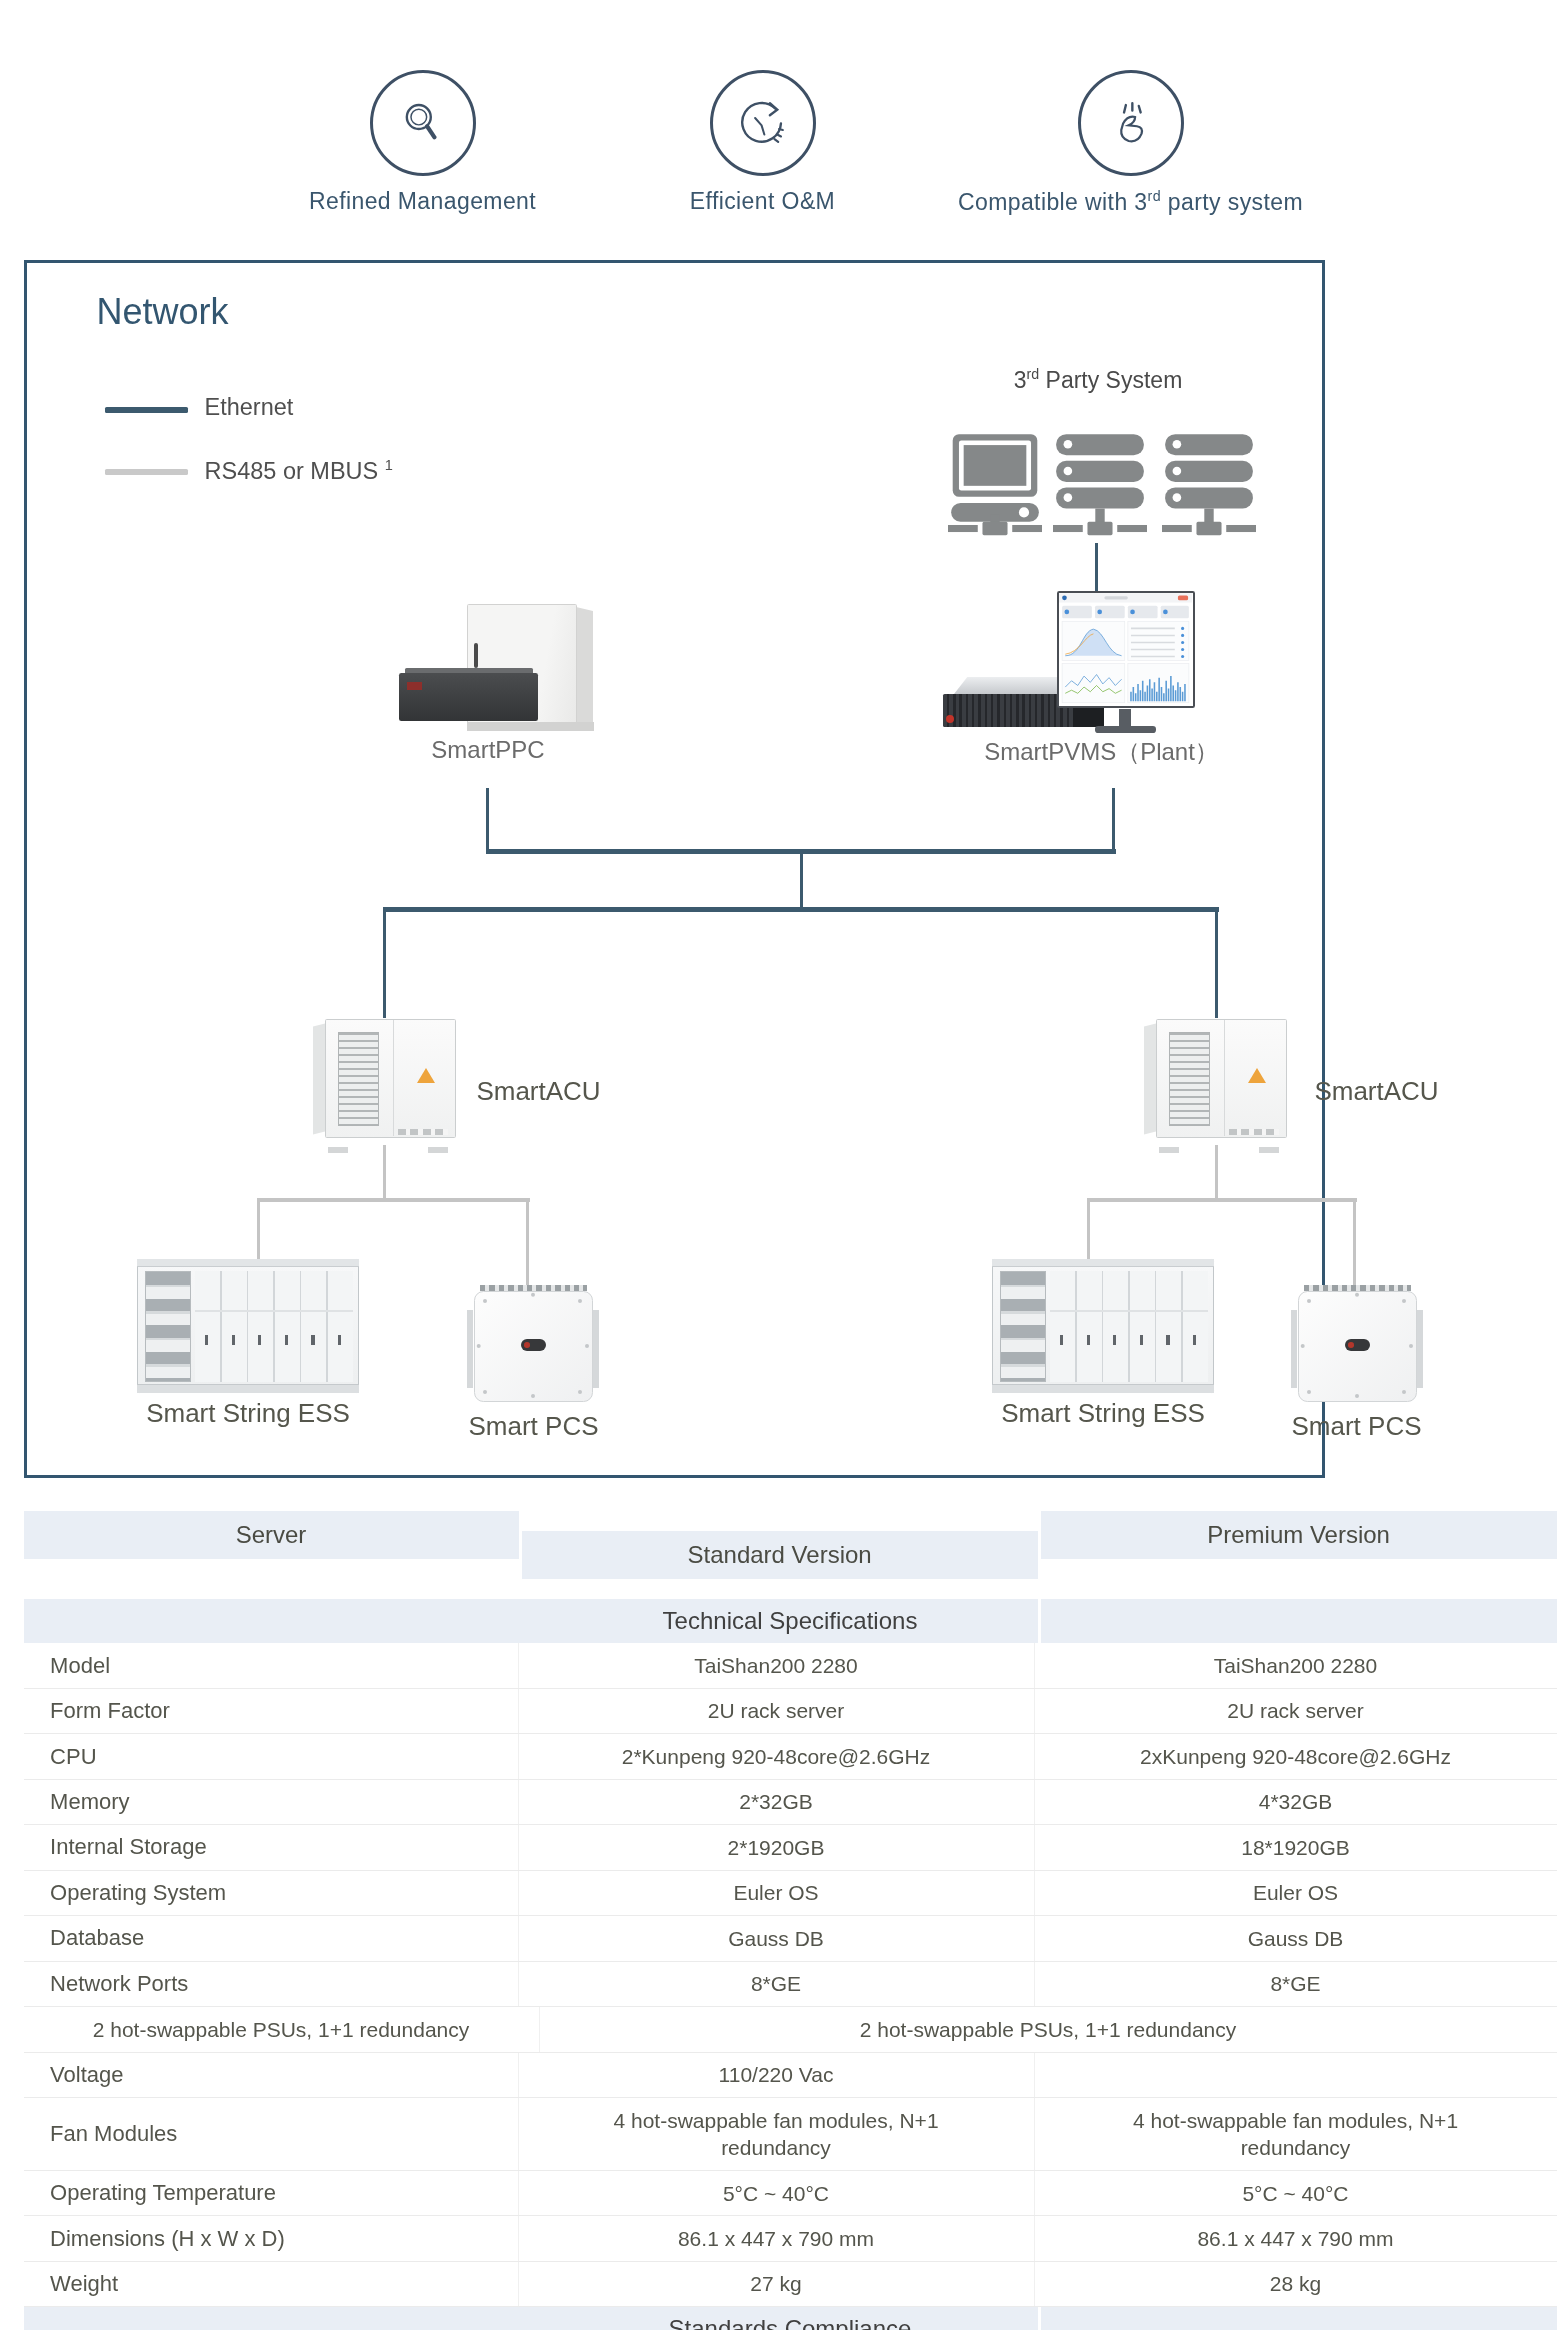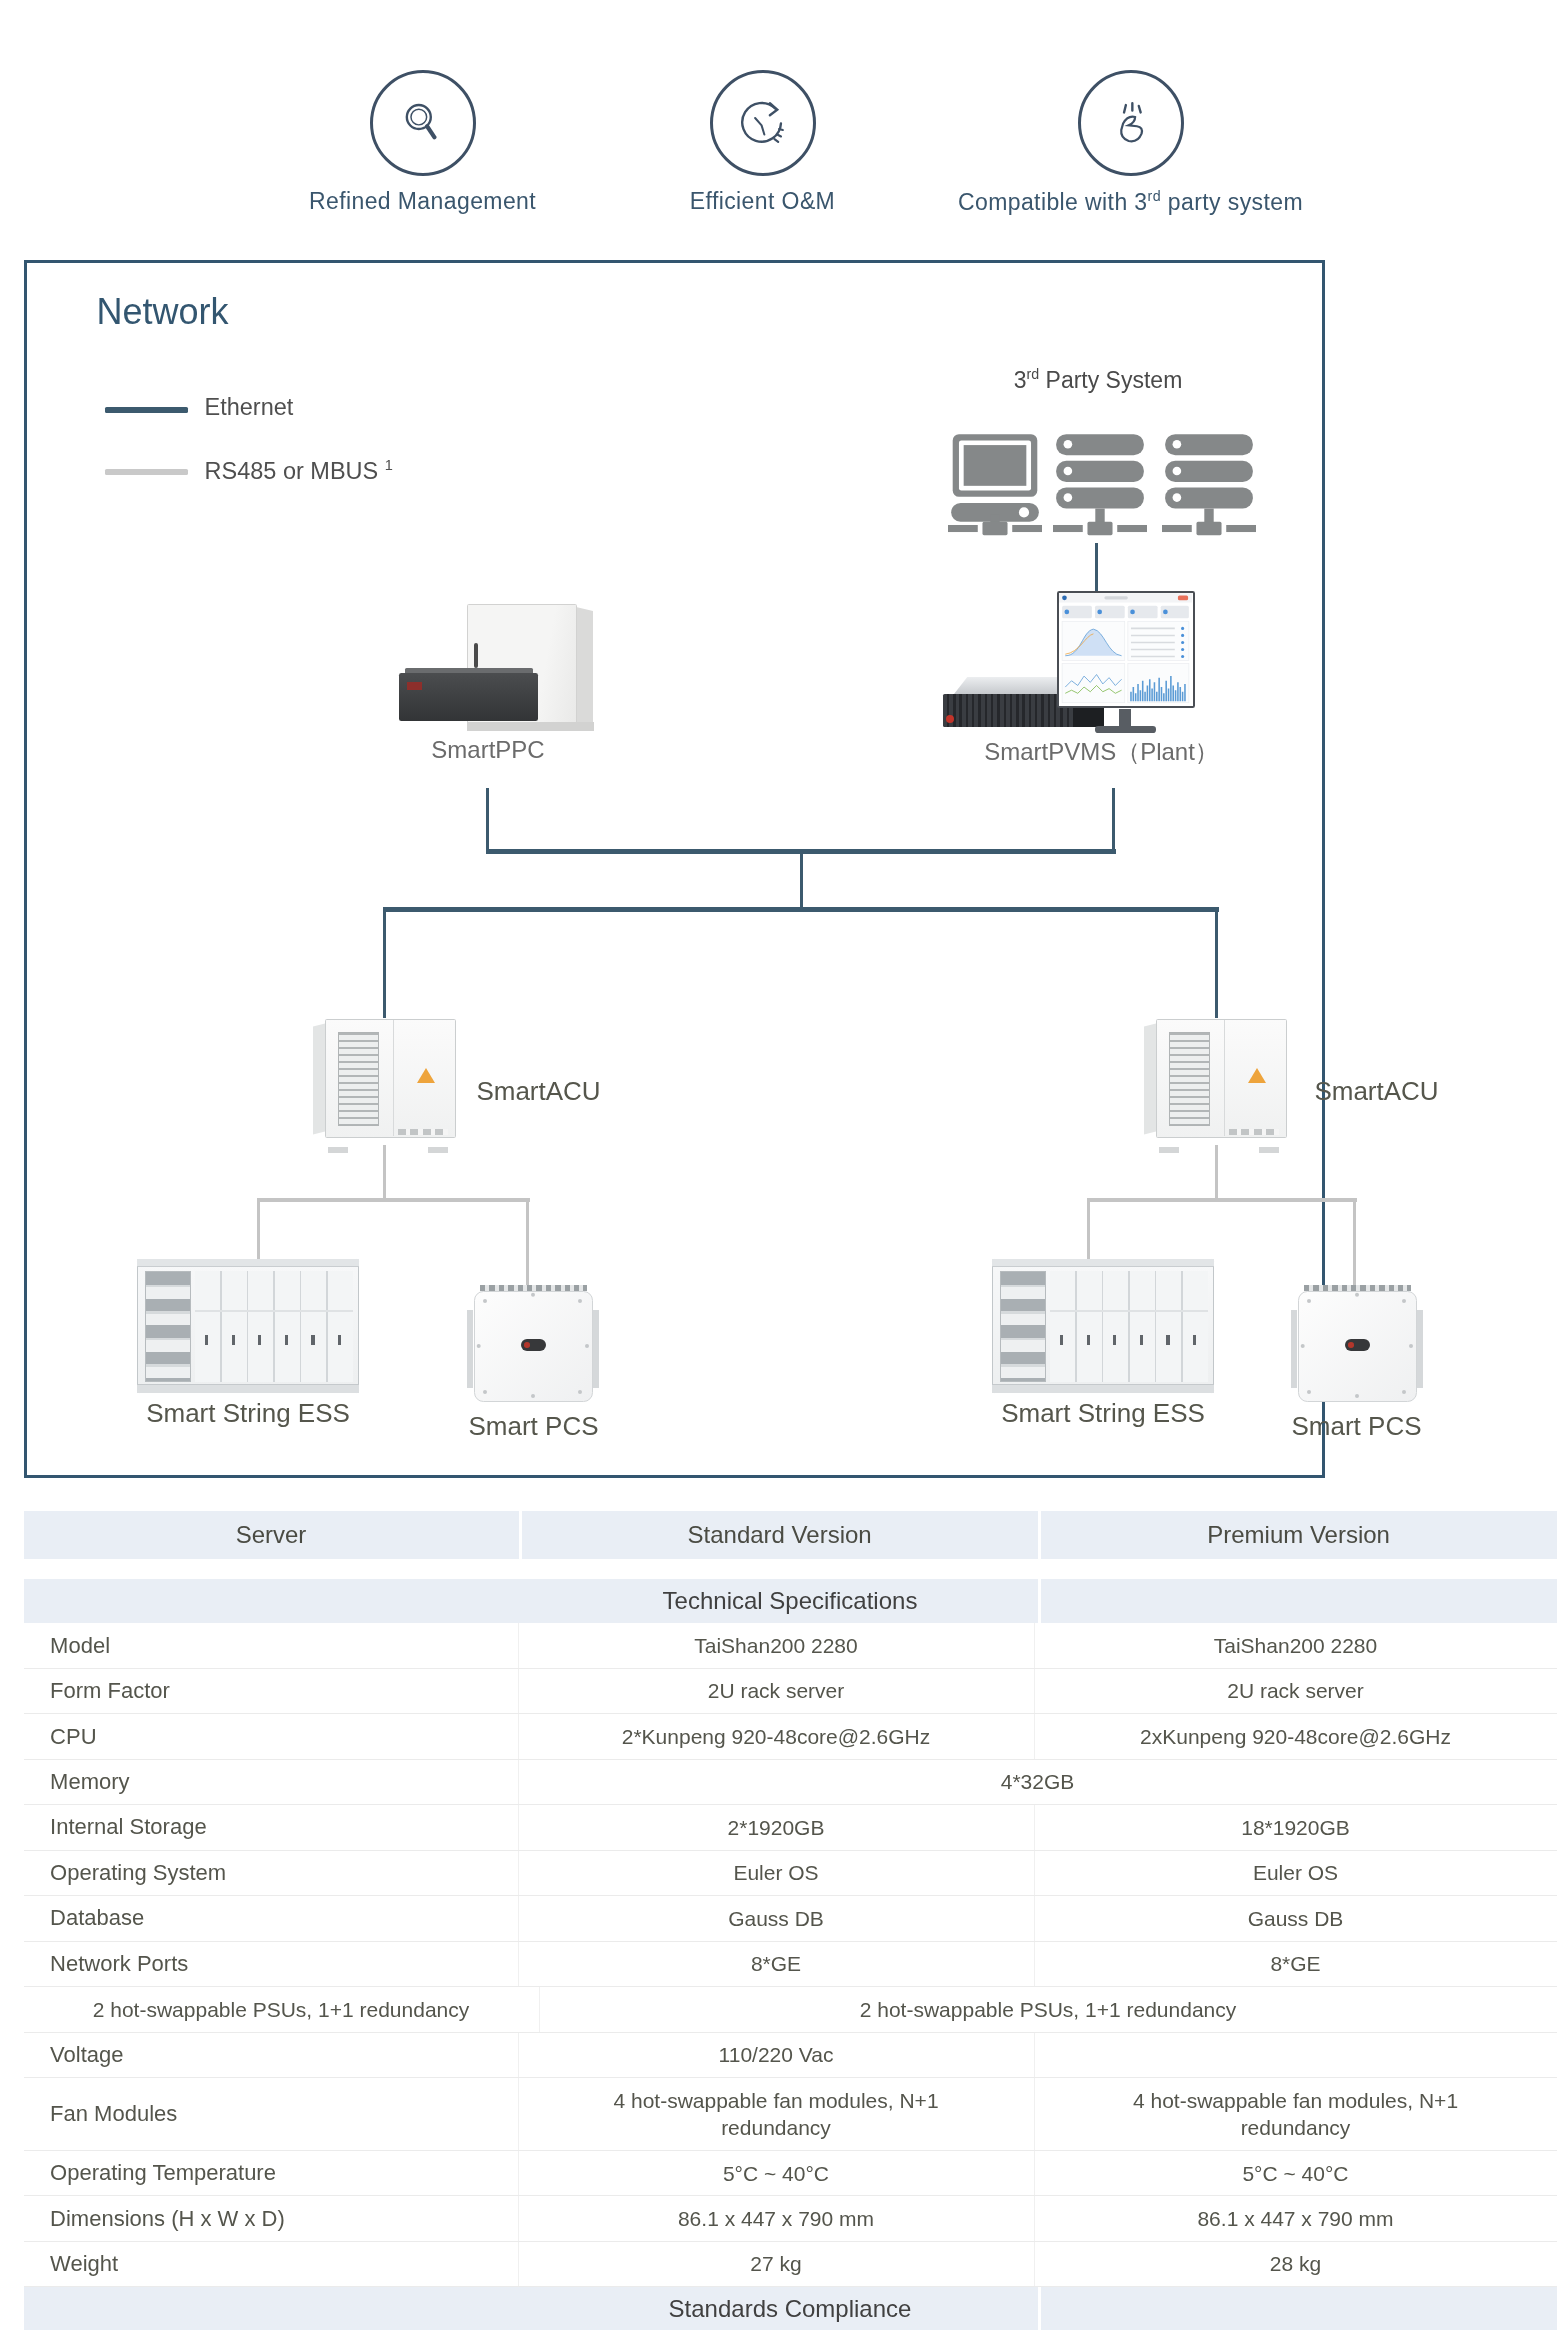--- a/index.html
+++ b/index.html
@@ -95,21 +95,21 @@
   .pcs .logo:after{content:"";position:absolute;left:3.9px;top:3.1px;width:5.5px;height:5.5px;border-radius:50%;background:#b3372c;}
   .pcs .screws{position:absolute;left:20.3px;top:15.6px;width:4.7px;height:4.7px;border-radius:50%;background:#c4c7c9;
                box-shadow:95px 0 #c4c7c9,0 91px #c4c7c9,95px 91px #c4c7c9,48px -6.3px #c4c7c9,
                           48px 95px #c4c7c9,-6.3px 45px #c4c7c9,102px 45px #c4c7c9;}
 
   
   .spec-table{position:absolute;left:23.5px;top:1511px;width:1533px;}
   .t-head{display:flex;gap:3.1px;}
   .th{background:#e9eef5;height:48px;display:flex;align-items:center;justify-content:center;
       font-size:24px;color:#4a4b43;}
-  .w1{width:495px;} .w2{width:516px;} .w3{flex:1;}
+  .w1{width:495px;} .w2{width:516px;margin-top:20px;} .w3{flex:1;}
   .t-gap{height:20.3px;}
   .t-band{position:relative;display:flex;gap:3.1px;height:44px;}
   .band-cell{background:#e9eef5;}
   .band-left{width:1014px;} .band-right{flex:1;}
   .band-title{position:absolute;left:0;top:0;width:100%;height:100%;display:flex;align-items:center;
               justify-content:center;font-size:24px;color:#404040;}
   .t-row{display:flex;border-bottom:1.6px solid #ebebeb;min-height:42px;}
   .c-label{width:495px;box-sizing:border-box;padding:8.6px 7.8px 8.6px 26.6px;display:flex;align-items:center;
            font-size:22px;color:#54554c;border-right:1.6px solid #f0f0f0;}
   .c-val{display:flex;align-items:center;justify-content:center;text-align:center;
@@ -399,20 +399,23 @@
     <div class="c-val c-std">
             <span>2*Kunpeng 920-48core@2.6GHz</span>
           </div>
     <div class="c-val c-prm">
             <span>2xKunpeng 920-48core@2.6GHz</span>
           </div>
   </div>
 
   <div class="t-row">
     <div class="c-label">Memory</div>
+    <div class="c-val c-std">
+            <span>2*32GB</span>
+          </div>
     <div class="c-val c-prm">
             <span>4*32GB</span>
           </div>
   </div>
 
   <div class="t-row">
     <div class="c-label">Internal Storage</div>
     <div class="c-val c-std">
             <span>2*1920GB</span>
           </div>

